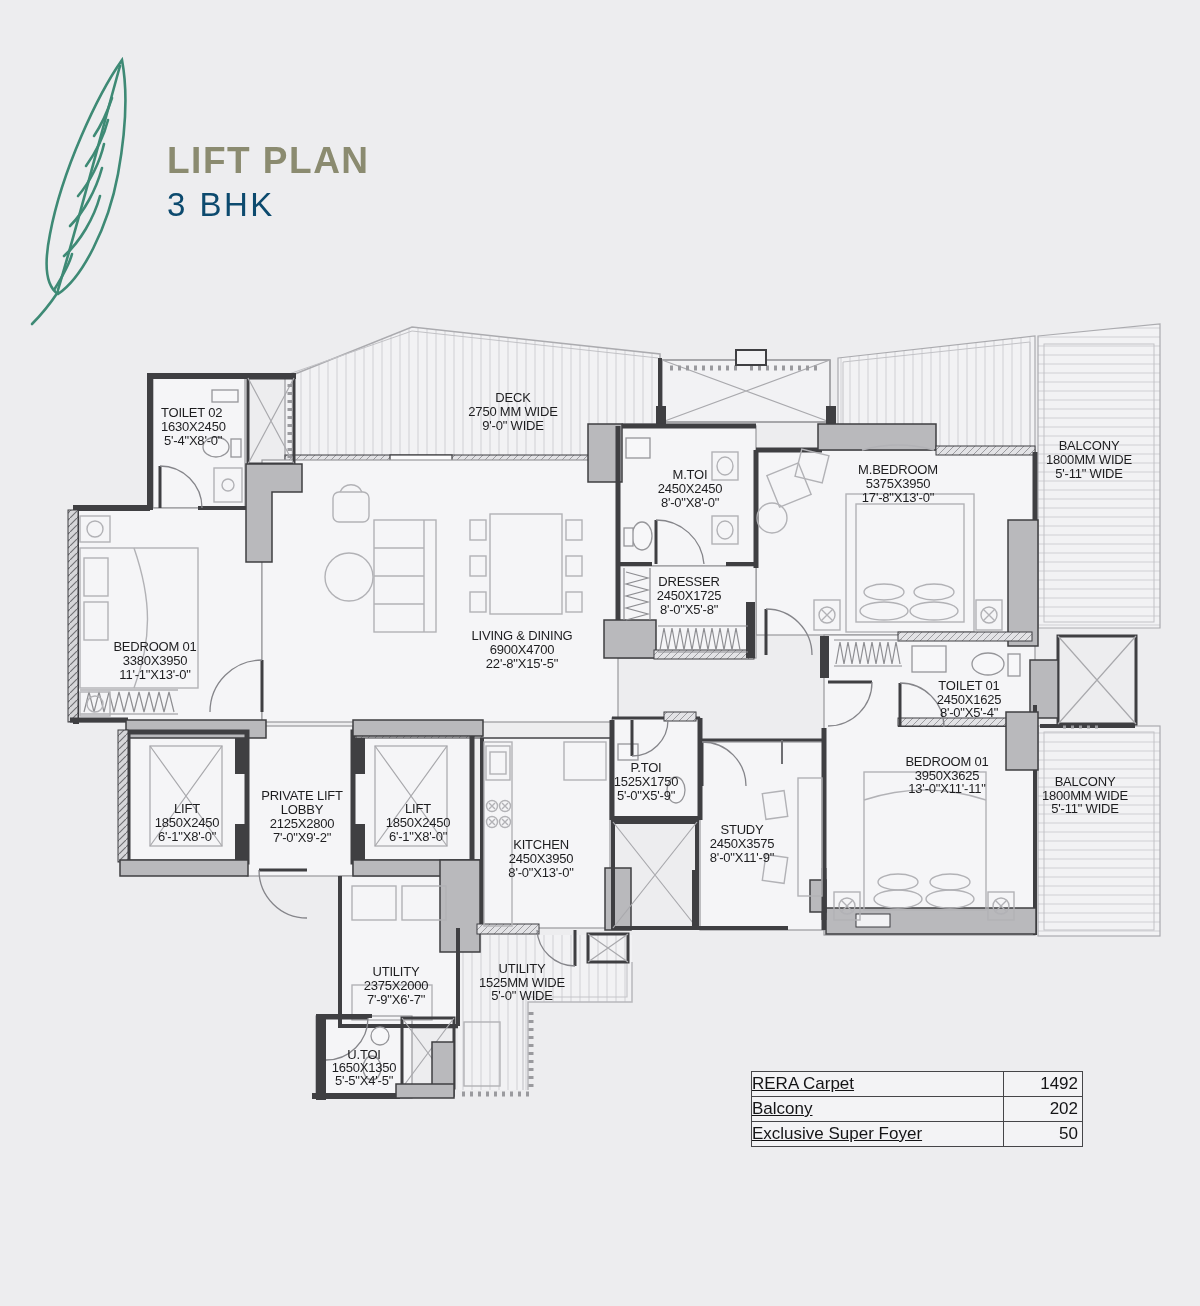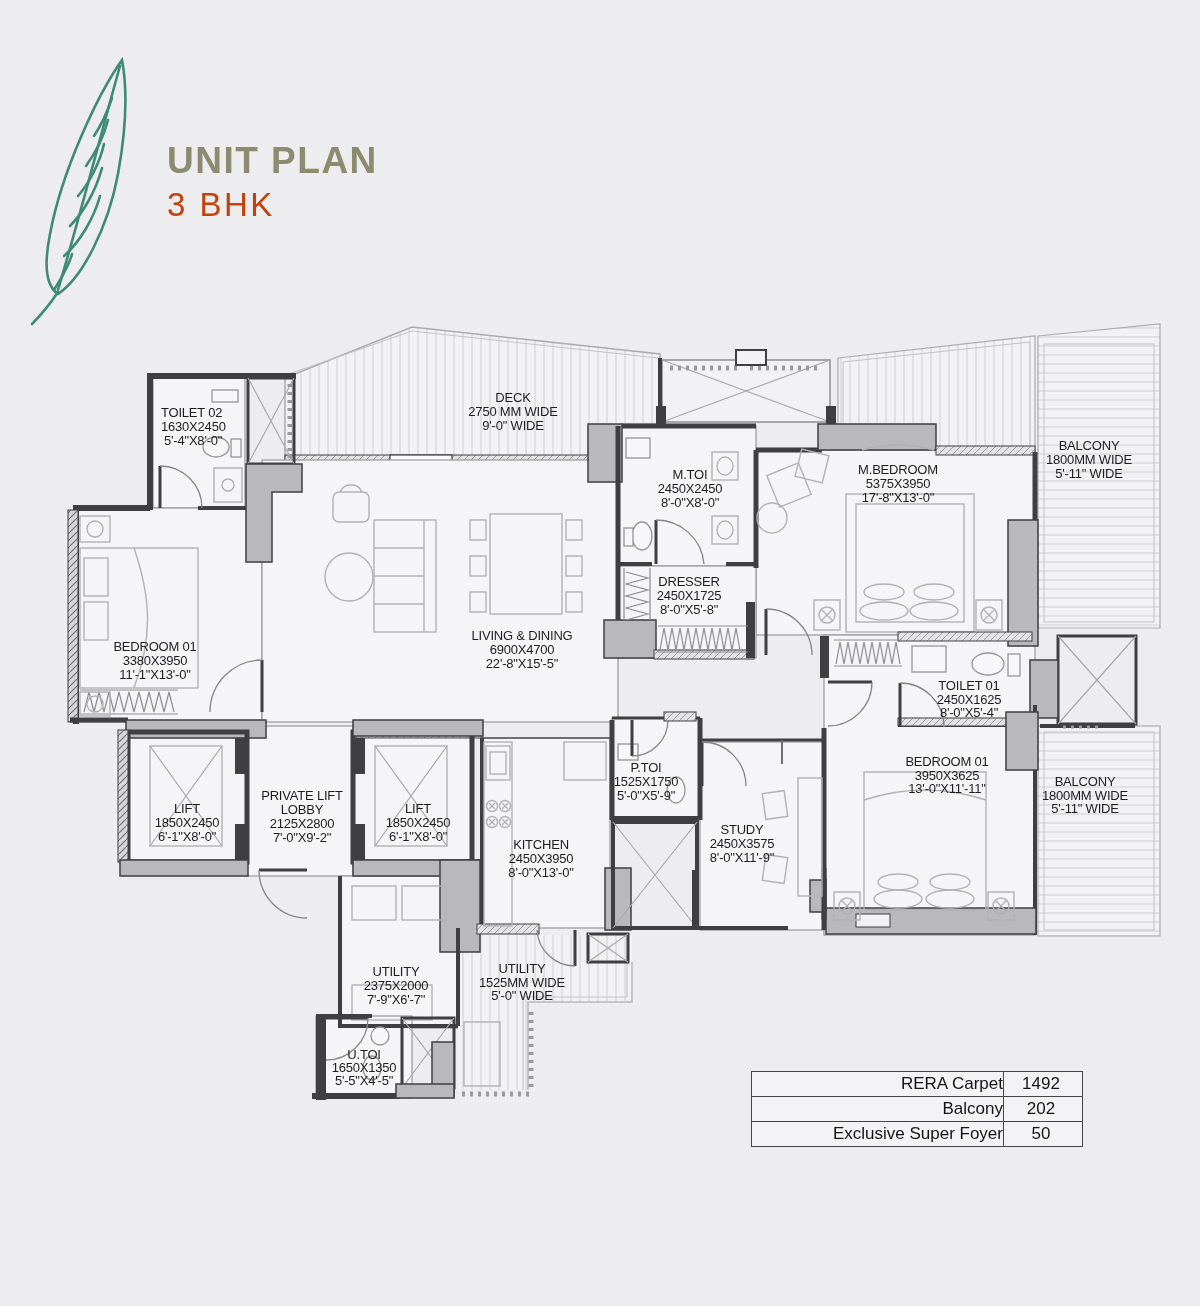--- a/index.html
+++ b/index.html
@@ -5,21 +5,21 @@
   html,body{margin:0;padding:0;}
   body{
     width:1200px;height:1306px;position:relative;
     background:#ededef;
     font-family:"Liberation Sans", sans-serif;
     overflow:hidden;
   }
   .leaf-wrap{position:absolute;left:10px;top:42px;width:160px;height:290px;}
   .title-block{position:absolute;left:167px;top:140px;}
   .title-main{font-size:37px;font-weight:800;letter-spacing:1.5px;color:#8b8b70;}
-  .title-sub{font-size:33px;font-weight:400;letter-spacing:2.5px;color:#c2410c;margin-top:4px;}
+  .title-sub{font-size:33px;font-weight:400;letter-spacing:2.5px;color:#0c4a6e;margin-top:4px;}
   .plan-svg{position:absolute;left:0;top:0;}
 
   
   .w{stroke:#3f3f42;stroke-width:6;fill:none;stroke-linecap:butt;}
   .w5{stroke:#3f3f42;stroke-width:5;fill:none;}
   .w4{stroke:#3f3f42;stroke-width:4;fill:none;}
   .w3{stroke:#3f3f42;stroke-width:3;fill:none;}
   .w2{stroke:#6e6e72;stroke-width:2;fill:none;}
   .gray{fill:#b9b9bc;stroke:#3f3f42;stroke-width:1.5;}
   .room{fill:#f5f5f7;stroke:#98989c;stroke-width:1.2;}
@@ -35,22 +35,22 @@
   .lbl-start{text-anchor:start;}
 
   
   .areas-table{
     position:absolute;left:751px;top:1071px;width:331px;
     border-collapse:collapse;background:#f3f3f5;
     font-size:17px;color:#141416;table-layout:fixed;
   }
   .areas-table td{border:1.8px solid #454548;padding:0;}
   .areas-table .hd{height:44px;text-align:center;line-height:21px;}
-  .areas-table .lab{height:24px;text-align:right;}
-  .areas-table .val{height:24px;text-align:center;padding-right:4px;}
+  .areas-table .lab{height:24px;text-align:left;text-decoration:underline;}
+  .areas-table .val{height:24px;text-align:right;padding-right:4px;}
 </style>
 </head>
 <body>
 
 <div class="leaf-wrap">
   <svg width="160" height="290" viewBox="0 0 160 290">
     <g stroke="#3e8a75" stroke-width="2.6" fill="none" stroke-linecap="round">
       <path d="M112,18 C88,52 52,128 40,192 C34,222 36,244 48,252 C72,236 98,186 108,132 C116,88 118,50 112,18 Z"></path>
       <path d="M110,24 C92,88 70,174 48,248"></path>
       <path d="M54,214 C70,200 84,176 90,154"></path>
@@ -58,21 +58,21 @@
       <path d="M68,154 C80,140 90,120 94,102"></path>
       <path d="M76,124 C86,110 94,94 98,78"></path>
       <path d="M84,94 C92,82 98,68 102,56"></path>
       <path d="M48,250 C40,262 32,272 22,282"></path>
       <path d="M44,248 C54,232 60,220 62,212"></path>
     </g>
   </svg>
 </div>
 
 <div class="title-block">
-  <div class="title-main">UNIT PLAN</div>
+  <div class="title-main">LIFT PLAN</div>
   <div class="title-sub">3 BHK</div>
 </div>
 
 <svg class="plan-svg" width="1200" height="1306" viewBox="0 0 1200 1306">
   <defs>
     <pattern id="vs" width="9" height="9" patternUnits="userSpaceOnUse">
       <rect width="9" height="9" fill="#f2f2f4"></rect>
       <path d="M4,0 V9" stroke="#d8d8dc" stroke-width="1.3"></path>
     </pattern>
     <pattern id="hs" width="9" height="9" patternUnits="userSpaceOnUse">

